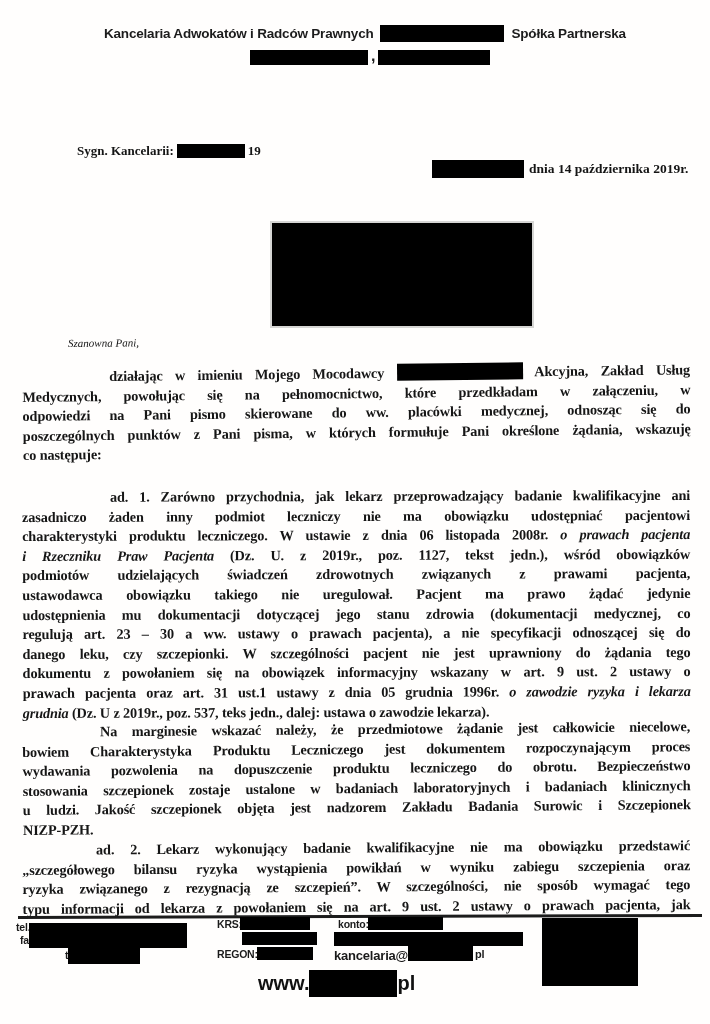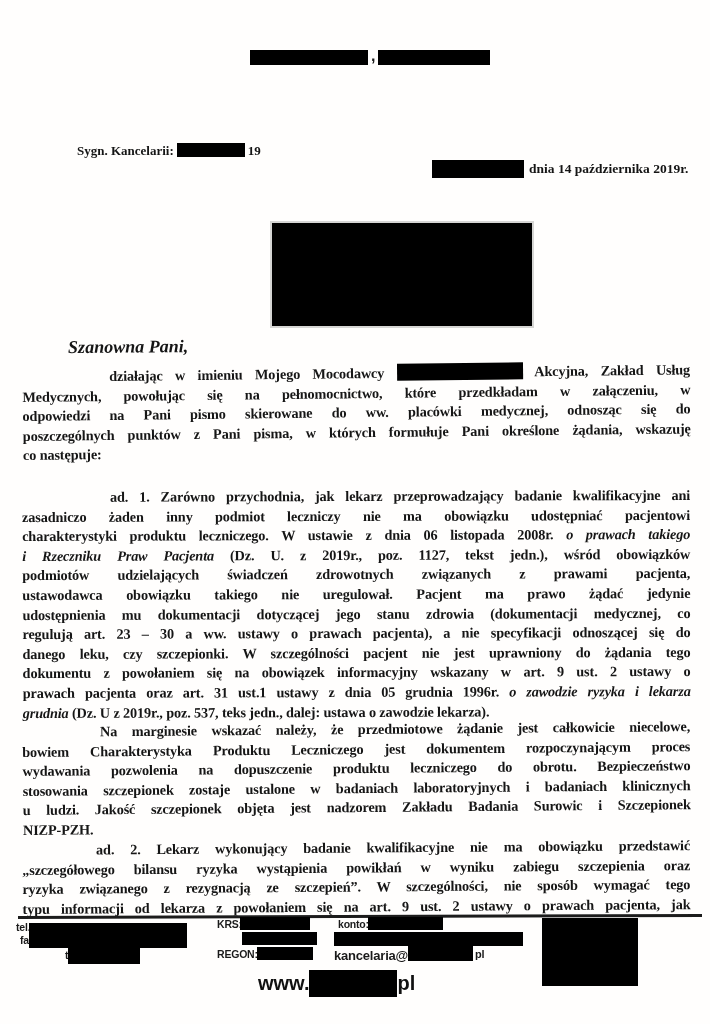--- a/index.html
+++ b/index.html
@@ -9,28 +9,28 @@
   .redact{display:inline-block;background:#000;vertical-align:-3px;}
   .absbar{position:absolute;background:#000;}
   
   .hdr{position:absolute;display:flex;align-items:center;gap:7px;
        font-family:"Liberation Sans",sans-serif;font-weight:bold;color:#1c1c1c;}
   #hline1{top:25px;left:104px;font-size:13.5px;letter-spacing:-0.2px;}
   #hline1 .redact{vertical-align:middle;}
   #hline2{top:47px;left:250px;gap:3px;align-items:flex-end;}
   
   .sygn{position:absolute;top:143px;left:77px;font-size:13px;font-weight:bold;
-        display:flex;gap:3px;}
+        display:flex;align-items:center;gap:3px;}
   .dateline{position:absolute;top:160px;left:388px;font-size:13.5px;font-weight:bold;
         display:flex;align-items:center;gap:5px;padding-left:44px;}
   
   .recipient{position:absolute;left:272px;top:223px;width:260px;height:103px;background:#000;
         box-shadow:0 0 0 2px #d6d6d4;}
   
-  .greeting{position:absolute;left:68px;top:337px;font-size:18px;font-weight:bold;
+  .greeting{position:absolute;left:68px;top:337px;font-size:11px;font-weight:normal;
         font-style:italic;transform:rotate(-0.4deg);transform-origin:left top;}
   
   .bodytext{position:absolute;left:22px;top:368px;width:668px;
         font-size:14.3px;line-height:19.6px;font-weight:bold;letter-spacing:-0.15px;color:#161616;}
   .para{transform-origin:left top;}
   .jline{text-align:justify;text-align-last:justify;}
   .jline.nj{text-align-last:left;}
   .jline i{font-style:italic;}
   .jline .redact{height:17px;vertical-align:-3px;}
   #p1{transform:rotate(-0.65deg);margin-bottom:22px;}
@@ -67,20 +67,21 @@
   .b-square{left:542px;top:918px;width:96px;height:68px;}
   .wwwline{position:absolute;left:258px;top:970px;display:flex;align-items:center;
         font-family:"Liberation Sans",sans-serif;font-weight:bold;font-size:20px;color:#111;}
   .wwwline .redact{width:88px;height:27px;vertical-align:middle;}
 </style>
 </head>
 <body>
 
 <div class="page">
 
+  <div class="hdr" id="hline1">Kancelaria Adwokatów i Radców Prawnych<span class="redact" style="width: 124px; height: 17px;"></span>Spółka Partnerska</div>
   <div class="hdr" id="hline2"><span class="redact" style="width: 118px; height: 15px;"></span>,<span class="redact" style="width: 112px; height: 15px;"></span></div>
 
   <div class="sygn">Sygn. Kancelarii: <span class="redact" style="width: 68px; height: 14px;"></span>19</div>
 
   <div class="dateline"><span class="redact" style="width: 92px; height: 18px;"></span>dnia 14 października 2019r.</div>
 
   <div class="recipient"></div>
 
   <div class="greeting">Szanowna Pani,</div>
 
@@ -88,21 +89,21 @@
     <div class="para" id="p1">
         <div class="jline">działając w imieniu Mojego Mocodawcy <span class="redact" style="width: 126px; height: 17px;"></span> Akcyjna, Zakład Usług</div>
         <div class="jline">Medycznych, powołując się na pełnomocnictwo, które przedkładam w załączeniu, w</div>
         <div class="jline">odpowiedzi na Pani pismo skierowane do ww. placówki medycznej, odnosząc się do</div>
         <div class="jline">poszczególnych punktów z Pani pisma, w których formułuje Pani określone żądania, wskazuję</div>
         <div class="jline nj">co następuje:</div>
       </div>
     <div class="para" id="p2">
         <div class="jline">ad. 1.  Zarówno przychodnia, jak lekarz przeprowadzający badanie kwalifikacyjne ani</div>
         <div class="jline">zasadniczo żaden inny podmiot leczniczy nie ma obowiązku udostępniać pacjentowi</div>
-        <div class="jline">charakterystyki produktu leczniczego. W ustawie z dnia 06 listopada 2008r. <i>o prawach takiego</i></div>
+        <div class="jline">charakterystyki produktu leczniczego. W ustawie z dnia 06 listopada 2008r. <i>o prawach pacjenta</i></div>
         <div class="jline"><i>i Rzeczniku Praw Pacjenta</i> (Dz. U. z 2019r., poz. 1127, tekst jedn.), wśród obowiązków</div>
         <div class="jline">podmiotów udzielających świadczeń zdrowotnych związanych z prawami pacjenta,</div>
         <div class="jline">ustawodawca obowiązku takiego nie uregulował. Pacjent ma prawo żądać jedynie</div>
         <div class="jline">udostępnienia mu dokumentacji dotyczącej jego stanu zdrowia (dokumentacji medycznej, co</div>
         <div class="jline">regulują art. 23 – 30 a ww. ustawy o prawach pacjenta), a nie specyfikacji odnoszącej się do</div>
         <div class="jline">danego leku, czy szczepionki. W szczególności pacjent nie jest uprawniony do żądania tego</div>
         <div class="jline">dokumentu z powołaniem się na obowiązek informacyjny wskazany w art. 9 ust. 2 ustawy o</div>
         <div class="jline">prawach pacjenta oraz art. 31 ust.1 ustawy z dnia 05 grudnia 1996r. <i>o zawodzie ryzyka i lekarza</i></div>
         <div class="jline nj"><i>grudnia</i> (Dz. U z 2019r., poz. 537, teks jedn., dalej: ustawa o zawodzie lekarza).</div>
       </div>

